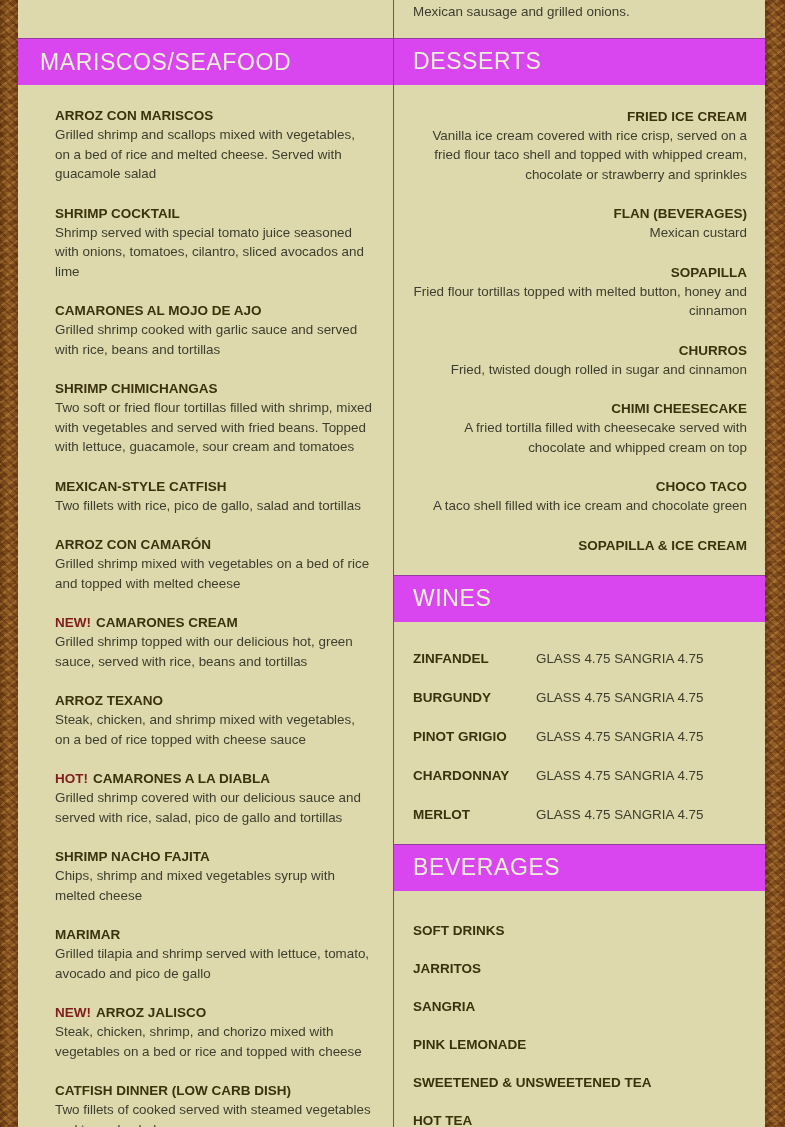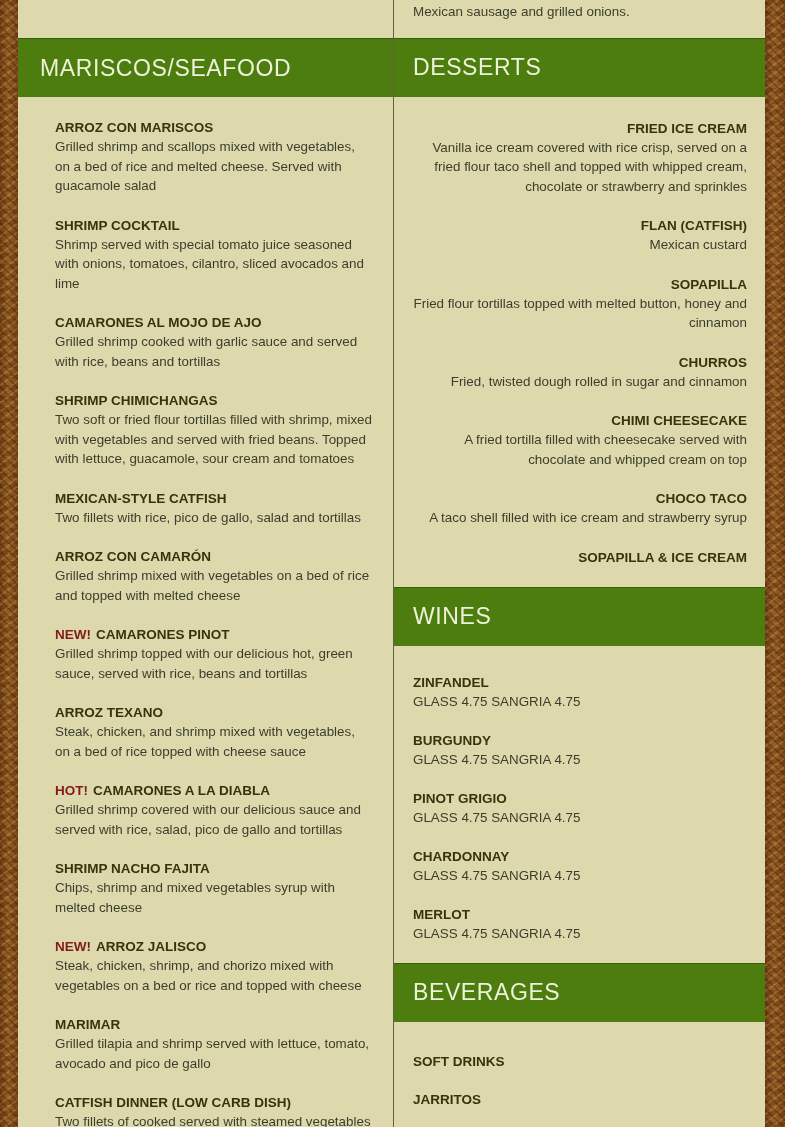--- a/index.html
+++ b/index.html
@@ -21,21 +21,21 @@
   .side-border.right { right:0; width:20px; }
 
   .content { position:absolute; left:18px; right:20px; top:0; bottom:0; display:flex; }
   .col { box-sizing:border-box; }
   .col.left  { width:375px; }
   .col.right { flex:1; border-left:1px solid #61614a; }
 
   .top-gap { height:38px; }
 
   .section-bar {
-    height:59px; box-sizing:border-box; background:#4d7c0f;
+    height:47px; box-sizing:border-box; background:#d946ef;
     border-top:1px solid rgba(20,40,0,0.35);
     display:flex; align-items:center;
   }
   .section-bar .bar-title {
     color:#eef2d9; font-size:23px; letter-spacing:0.6px; font-weight:400;
   }
   .col.left  .section-bar .bar-title { padding-left:22px; }
   .col.right .section-bar .bar-title { padding-left:19px; }
 
   .items { padding:21px 21px 0 37px; }
@@ -47,21 +47,21 @@
   .badge:not(:empty) { margin-right:5px; }
   .item-desc { font-size:13.4px; color:#3d3d2d; line-height:19.5px; max-width:334px; }
   .item-desc:empty { display:none; }
 
   .carryover {
     font-size:13.4px; color:#3d3d2d; line-height:19.5px;
     padding:2px 18px 0 19px; margin-bottom:16px;
   }
 
   .wine-list { padding:27px 18px 0 19px; }
-  .wine-row { display:flex; margin-bottom:20px; line-height:19px;flex-direction:column; }
+  .wine-row { display:flex; margin-bottom:20px; line-height:19px; }
   .wine-name { flex:none; width:123px; font-size:13.5px; font-weight:bold; color:#3a320d; }
   .wine-price { flex:1; font-size:13.4px; color:#3d3d2d; }
 
   .bev-bar-space { margin-top:9px; }
   .bev-list { padding:30px 18px 0 19px; }
   .bev-row { margin-bottom:19px; line-height:19px; font-size:13.5px; font-weight:bold; color:#3a320d; }
 </style>
 </head>
 <body>
 
@@ -102,92 +102,92 @@
             <div class="item-title"><span class="badge"></span><span>MEXICAN-STYLE CATFISH</span></div>
             <div class="item-desc">Two fillets with rice, pico de gallo, salad and tortillas</div>
           </div>
 
           <div class="item">
             <div class="item-title"><span class="badge"></span><span>ARROZ CON CAMARÓN</span></div>
             <div class="item-desc">Grilled shrimp mixed with vegetables on a bed of rice and topped with melted cheese</div>
           </div>
 
           <div class="item">
-            <div class="item-title"><span class="badge">NEW!</span><span>CAMARONES PINOT</span></div>
+            <div class="item-title"><span class="badge">NEW!</span><span>CAMARONES CREAM</span></div>
             <div class="item-desc">Grilled shrimp topped with our delicious hot, green sauce, served with rice, beans and tortillas</div>
           </div>
 
           <div class="item">
             <div class="item-title"><span class="badge"></span><span>ARROZ TEXANO</span></div>
             <div class="item-desc">Steak, chicken, and shrimp mixed with vegetables, on a bed of rice topped with cheese sauce</div>
           </div>
 
           <div class="item">
             <div class="item-title"><span class="badge">HOT!</span><span>CAMARONES A LA DIABLA</span></div>
             <div class="item-desc">Grilled shrimp covered with our delicious sauce and served with rice, salad, pico de gallo and tortillas</div>
           </div>
 
           <div class="item">
             <div class="item-title"><span class="badge"></span><span>SHRIMP NACHO FAJITA</span></div>
             <div class="item-desc">Chips, shrimp and mixed vegetables syrup with melted cheese</div>
           </div>
 
           <div class="item">
+            <div class="item-title"><span class="badge"></span><span>MARIMAR</span></div>
+            <div class="item-desc">Grilled tilapia and shrimp served with lettuce, tomato, avocado and pico de gallo</div>
+          </div>
+
+          <div class="item">
             <div class="item-title"><span class="badge">NEW!</span><span>ARROZ JALISCO</span></div>
             <div class="item-desc">Steak, chicken, shrimp, and chorizo mixed with vegetables on a bed or rice and topped with cheese</div>
           </div>
 
           <div class="item">
-            <div class="item-title"><span class="badge"></span><span>MARIMAR</span></div>
-            <div class="item-desc">Grilled tilapia and shrimp served with lettuce, tomato, avocado and pico de gallo</div>
-          </div>
-
-          <div class="item">
             <div class="item-title"><span class="badge"></span><span>CATFISH DINNER (LOW CARB DISH)</span></div>
             <div class="item-desc">Two fillets of cooked served with steamed vegetables and tossed salad</div>
           </div>
         </div>
     </div>
 
     <div class="col right">
       <div class="carryover">Mexican sausage and grilled onions.</div>
 
       <div class="section-bar">
         <span class="bar-title">DESSERTS</span>
       </div>
       <div class="items">
 
           <div class="item">
             <div class="item-title"><span class="badge"></span><span>FRIED ICE CREAM</span></div>
             <div class="item-desc">Vanilla ice cream covered with rice crisp, served on a fried flour taco shell and topped with whipped cream, chocolate or strawberry and sprinkles</div>
           </div>
 
           <div class="item">
-            <div class="item-title"><span class="badge"></span><span>FLAN (CATFISH)</span></div>
+            <div class="item-title"><span class="badge"></span><span>FLAN (BEVERAGES)</span></div>
             <div class="item-desc">Mexican custard</div>
           </div>
 
           <div class="item">
             <div class="item-title"><span class="badge"></span><span>SOPAPILLA</span></div>
             <div class="item-desc">Fried flour tortillas topped with melted button, honey and cinnamon</div>
           </div>
 
           <div class="item">
             <div class="item-title"><span class="badge"></span><span>CHURROS</span></div>
             <div class="item-desc">Fried, twisted dough rolled in sugar and cinnamon</div>
           </div>
 
           <div class="item">
             <div class="item-title"><span class="badge"></span><span>CHIMI CHEESECAKE</span></div>
             <div class="item-desc">A fried tortilla filled with cheesecake served with chocolate and whipped cream on top</div>
           </div>
 
           <div class="item">
             <div class="item-title"><span class="badge"></span><span>CHOCO TACO</span></div>
-            <div class="item-desc">A taco shell filled with ice cream and strawberry syrup</div>
+            <div class="item-desc">A taco shell filled with ice cream and chocolate green</div>
           </div>
 
           <div class="item">
             <div class="item-title"><span class="badge"></span><span>SOPAPILLA &amp; ICE CREAM</span></div>
 
           </div>
         </div>
 
       <div class="section-bar">
         <span class="bar-title">WINES</span>

